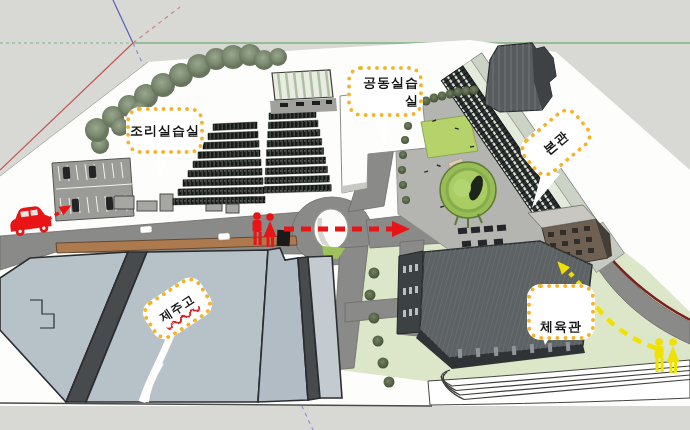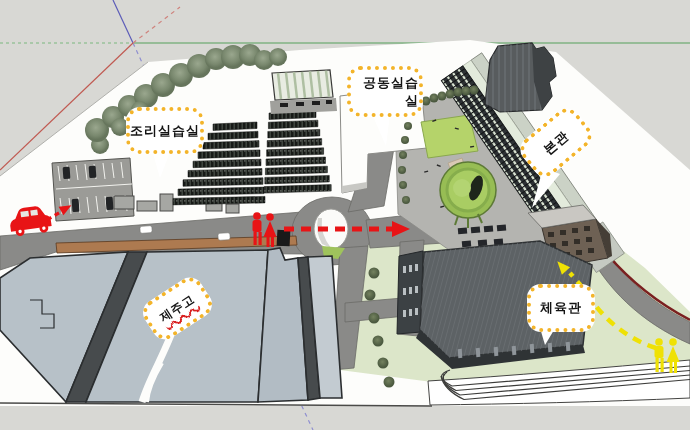--- a/index.html
+++ b/index.html
@@ -392,16 +392,16 @@
 </div>
 <div class="callout" style="left:347px;top:66px;width:76px;height:51px;text-align:right;">
   <span>공동실습실</span>
 </div>
 <div class="callout rot40" style="left:521px;top:120px;width:70px;height:45px;">
   <span>본관</span>
 </div>
 <div class="callout rot33" style="left:144px;top:287px;width:67px;height:43px;">
   <span class="wavy">제주고</span>
 </div>
-<div class="callout" style="left:527px;top:284px;width:68px;height:48px;">
+<div class="callout" style="left:527px;top:284px;width:68px;height:56px;align-items:flex-end;">
   <span>체육관</span>
 </div>
 </div>
 
 </body></html>

